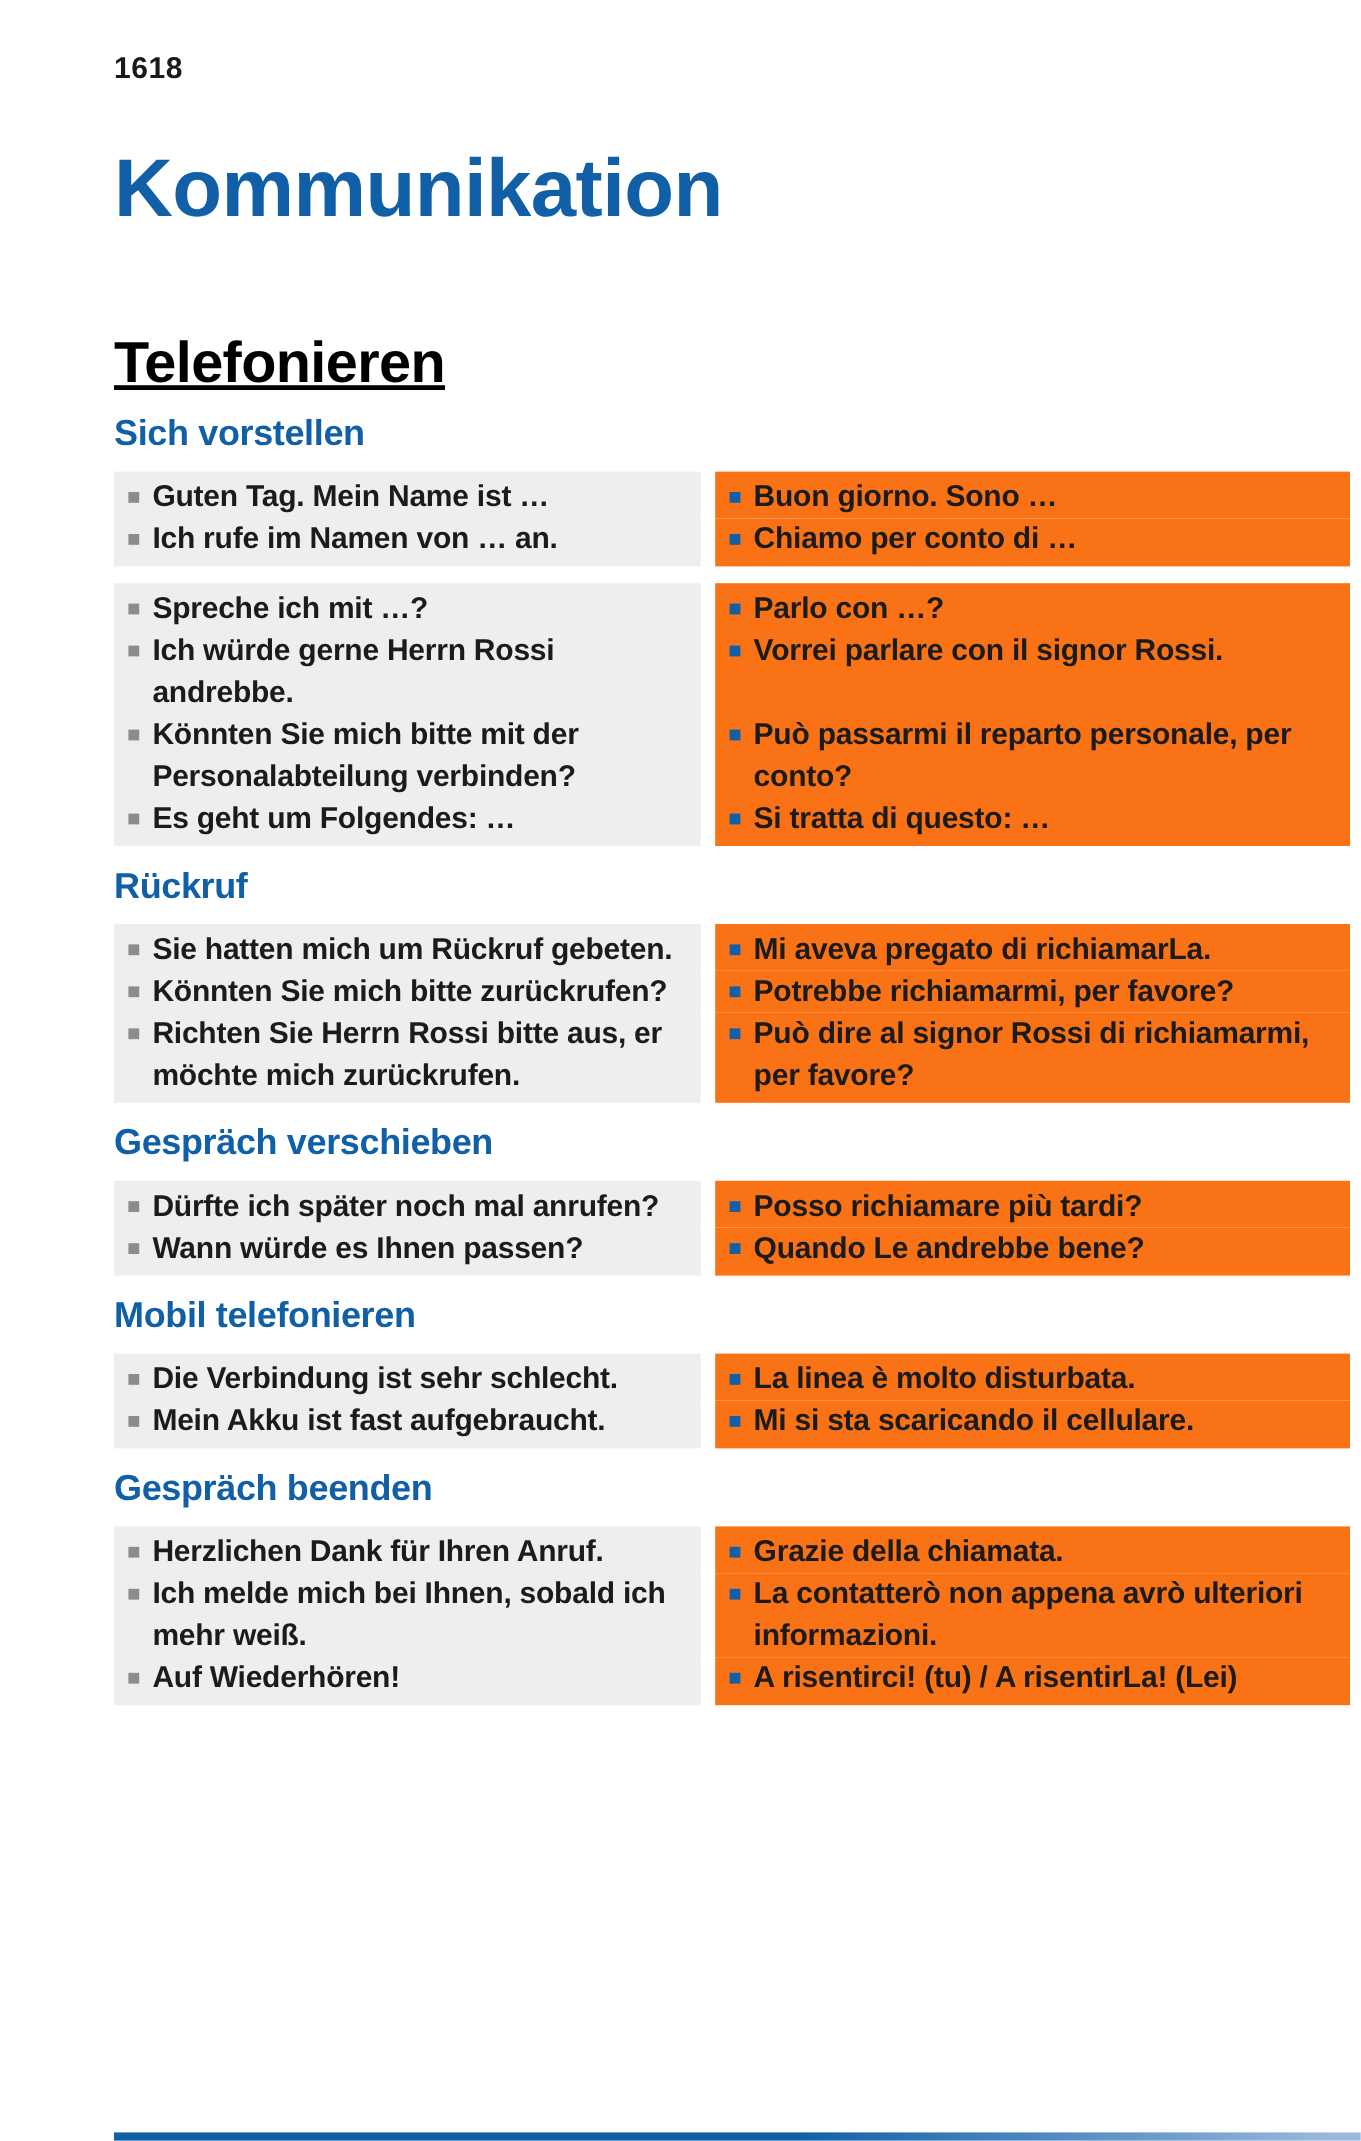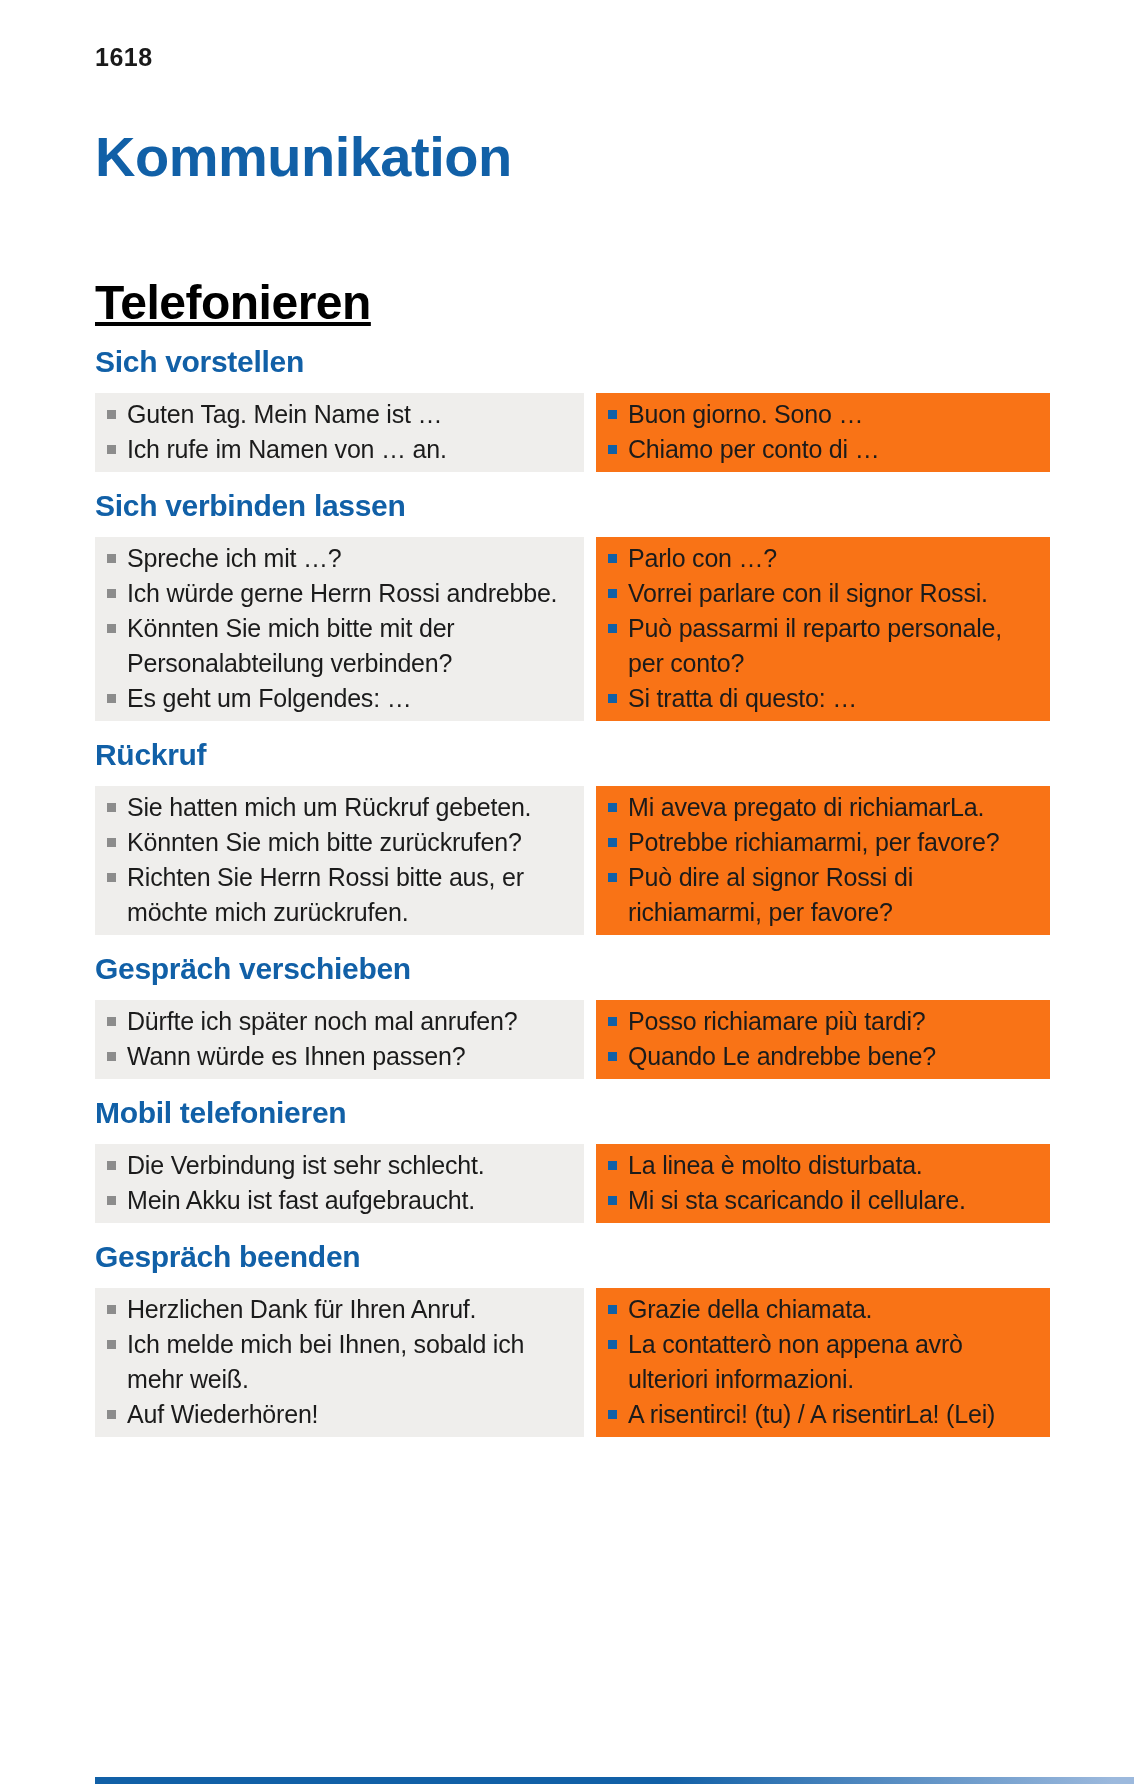--- a/index.html
+++ b/index.html
@@ -11,36 +11,37 @@
     position:relative;
     overflow:hidden;
   }
   .page{padding:44px 84px 4px 95px;}
   .page-number{
     font-size:25px;font-weight:bold;line-height:26px;color:#1a1a1a;
     letter-spacing:0.5px;
   }
   .chapter-title{
     margin:56px 0 0 0;
-    font-size:56px;line-height:62px;font-weight:bold;
+    font-size:68px;line-height:62px;font-weight:bold;
     color:#1160a7;letter-spacing:-0.5px;
   }
   .topic-title{
     margin:90px 0 0 0;
     font-size:48px;line-height:50px;font-weight:bold;
     color:#000000;letter-spacing:-0.5px;text-decoration:underline;
   }
   .section-heading{
     margin:17px 0 0 0;
     font-size:30px;line-height:34px;font-weight:bold;
     color:#1160a7;letter-spacing:-0.3px;
   }
   .phrase-table{
-    display:table;width:955px;table-layout:fixed;border-collapse:collapse;
+    display:table;width:1030px;table-layout:fixed;border-collapse:collapse;
     margin-top:14px;
+    font-weight:bold;
   }
   .phrase-row{display:table-row;}
   .cell{display:table-cell;vertical-align:top;padding:0 16px 0 12px;}
   .cell.de{width:461px;background:#efeeec;}
   .cell.gap{width:12px;background:#ffffff;padding:0;}
   .cell.it{background:#f97316;}
   .phrase-row:first-child .cell.de,
   .phrase-row:first-child .cell.it{padding-top:4px;}
   .phrase-row:last-child .cell.de,
   .phrase-row:last-child .cell.it{padding-bottom:5px;}
@@ -96,21 +97,20 @@
             <div class="cell it">
               <div class="phrase">
                 <span class="bullet"></span>
                 <span class="phrase-text">Chiamo per conto di …</span>
               </div>
             </div>
           </div>
         </div>
       </section>
       <section>
-        <h3 class="section-heading">Sich verbinden lassen</h3>
         <div class="phrase-table">
           <div class="phrase-row">
             <div class="cell de">
               <div class="phrase">
                 <span class="bullet"></span>
                 <span class="phrase-text">Spreche ich mit …?</span>
               </div>
             </div>
             <div class="cell gap"></div>
             <div class="cell it">

